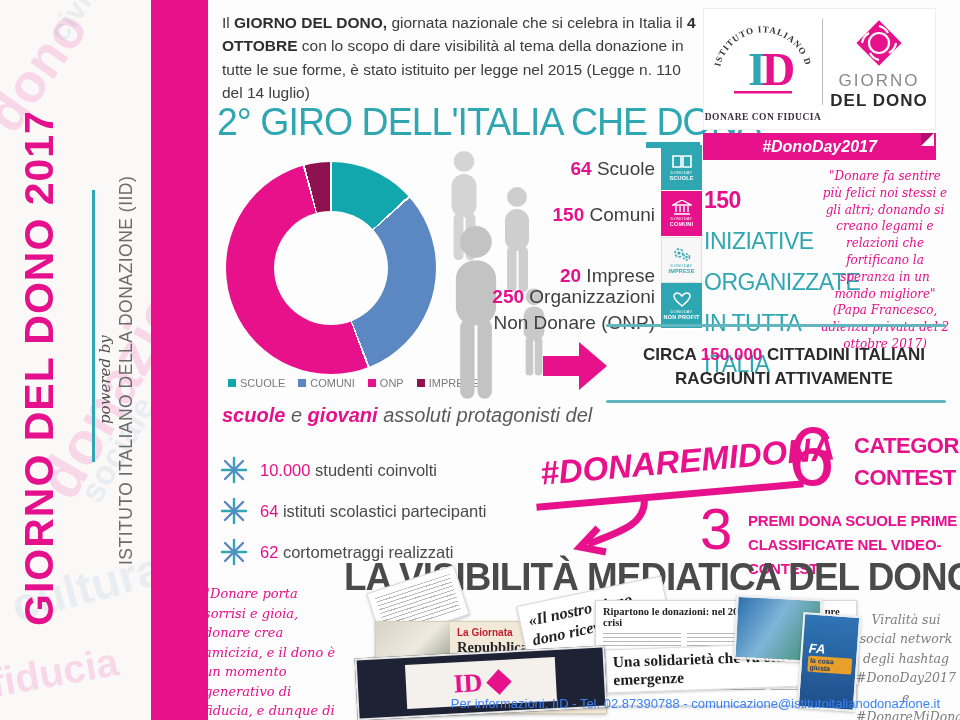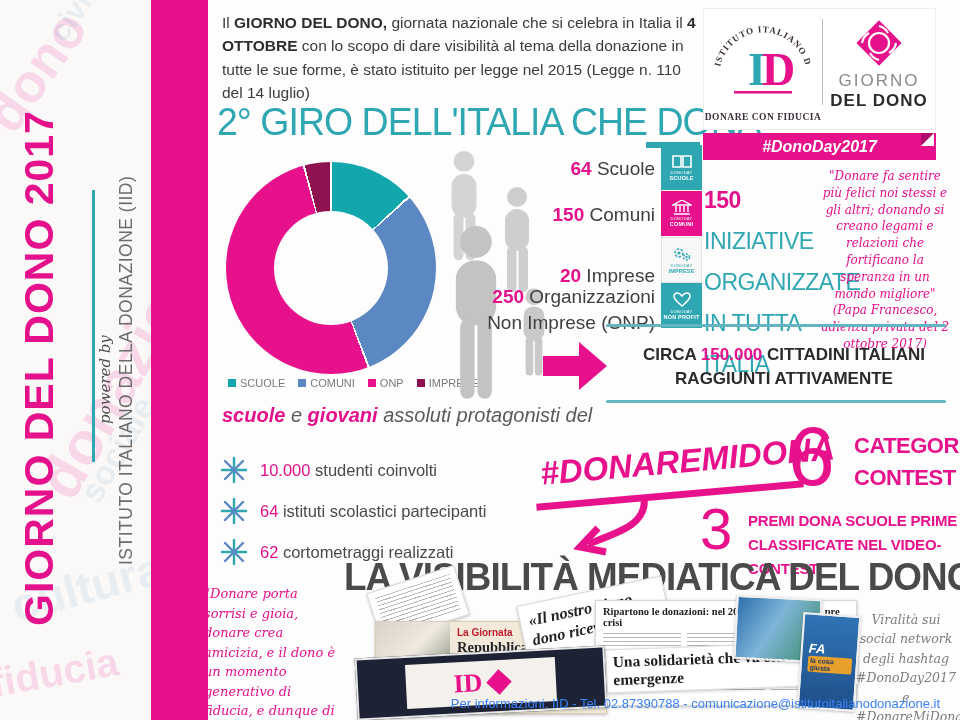--- a/index.html
+++ b/index.html
@@ -239,21 +239,21 @@
       <circle cx="50" cy="22" r="21"></circle>
         <rect x="24" y="46" width="52" height="86" rx="24"></rect>
       <rect x="29" y="124" width="19" height="95" rx="9"></rect>
         <rect x="52" y="124" width="19" height="95" rx="9"></rect>
     </g>
   </svg>
 
   <div class="stat" id="stat1"><b>64</b><span> Scuole</span></div>
   <div class="stat" id="stat2"><b>150</b><span> Comuni</span></div>
   <div class="stat" id="stat3"><b>20</b><span> Imprese</span></div>
-  <div class="stat" id="stat4"><b>250</b><span> Organizzazioni</span><br><span>Non Imprese (ONP)</span></div>
+  <div class="stat" id="stat4"><b>250</b><span> Organizzazioni</span><br><span>Non Donare (ONP)</span></div>
 
   <div id="badges">
     <div class="badge teal">
       <svg width="20" height="14" viewBox="0 0 20 14">
         <path d="M1 1 H9 V12 H1 Z M11 1 H19 V12 H11 Z" fill="none" stroke="#fff" stroke-width="1.6"></path>
       </svg>
       <span class="b-l1">DONODAY</span>
       <span class="b-l2">SCUOLE</span>
     </div>
     <div class="badge pink">

